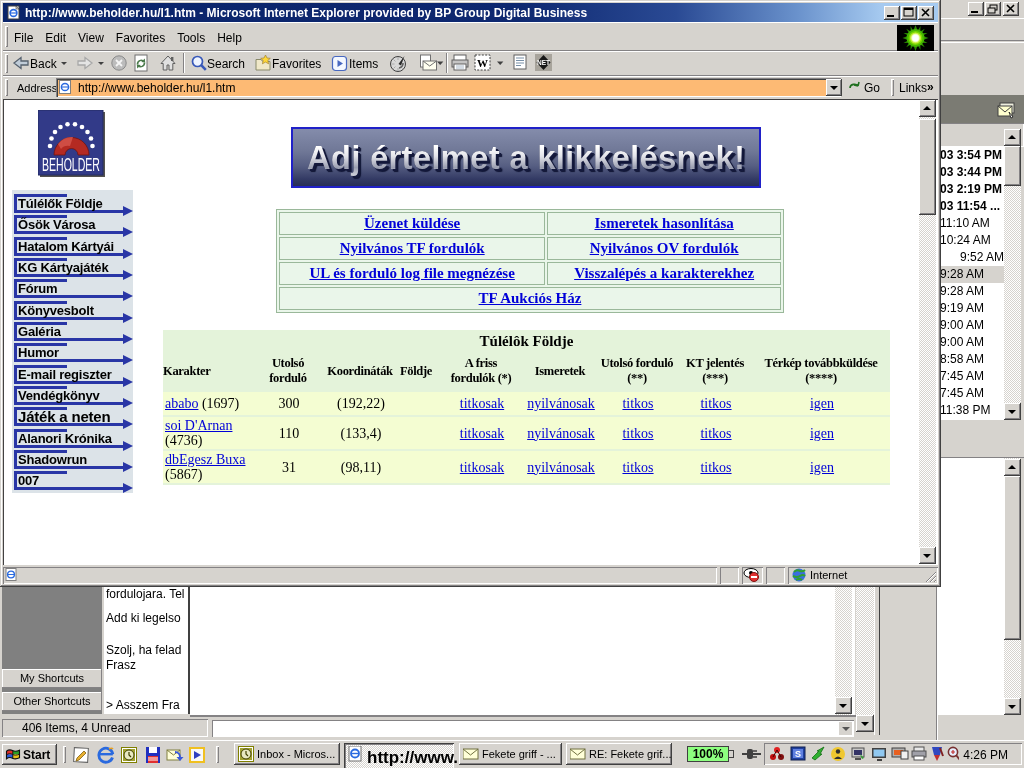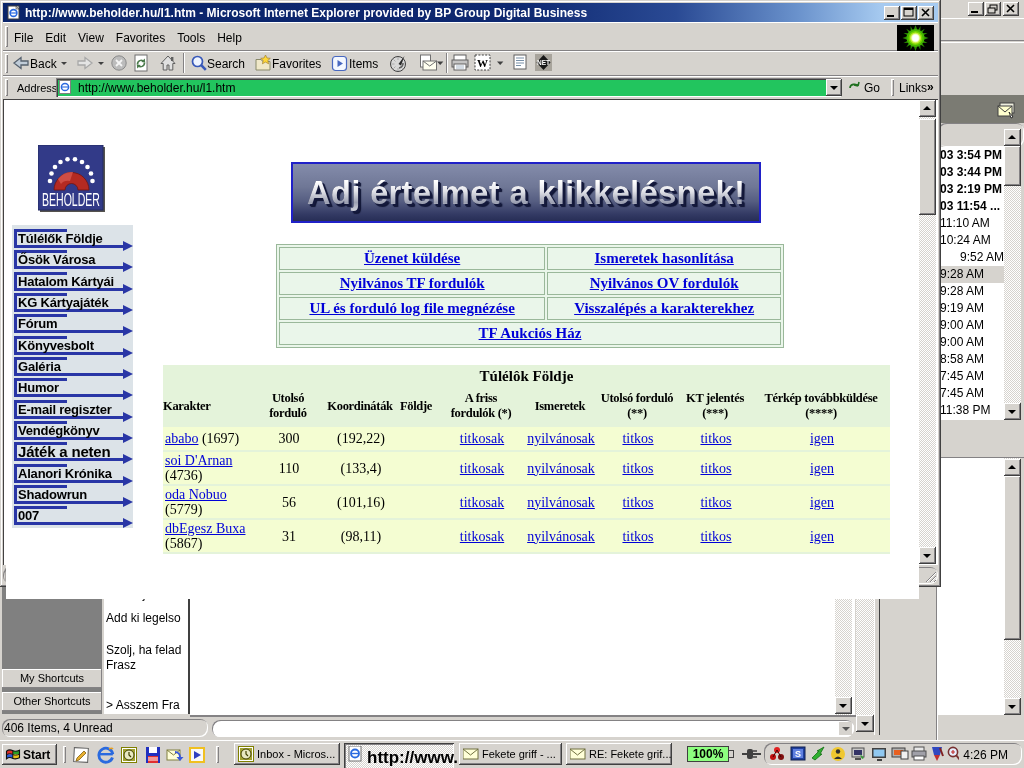--- a/index.html
+++ b/index.html
@@ -3,21 +3,21 @@
 <meta charset="utf-8">
 <style>
 * { margin:0; padding:0; box-sizing:border-box; }
 html,body { width:1024px; height:768px; overflow:hidden; }
 body { font-family:"Liberation Sans", sans-serif; background:#d6d3ce; position:relative; }
 .abs { position:absolute; }
 .raised { box-shadow: inset -1px -1px 0 #404040, inset 1px 1px 0 #d6d3ce, inset -2px -2px 0 #848284, inset 2px 2px 0 #ffffff; }
 .btn { box-shadow: inset -1px -1px 0 #404040, inset 1px 1px 0 #ffffff, inset -2px -2px 0 #848284; background:#d6d3ce; }
 .btnp { box-shadow: inset 1px 1px 0 #404040, inset -1px -1px 0 #ffffff, inset 2px 2px 0 #848284; background:#d6d3ce; }
 .btnflat { box-shadow: inset -1px -1px 0 #848284, inset 1px 1px 0 #ffffff; background:#d6d3ce; }
-.sunkenlite { box-shadow: inset 1px 1px 0 #848284, inset -1px -1px 0 #ffffff; border-radius: 8px; }
+.sunkenlite { box-shadow: inset 1px 1px 0 #848284, inset -1px -1px 0 #ffffff; }
 .ridge { box-shadow: inset 1px 1px 0 #ffffff, inset -1px -1px 0 #848284; }
 .sbtrack { background-image: conic-gradient(#fff 25%, #d6d3ce 0 50%, #fff 0 75%, #d6d3ce 0); background-size:2px 2px; }
 .tri-u { position:absolute; width:0; height:0; border-left:4px solid transparent; border-right:4px solid transparent; border-bottom:4px solid #000; }
 .tri-d { position:absolute; width:0; height:0; border-left:4px solid transparent; border-right:4px solid transparent; border-top:4px solid #000; }
 .caret { display:inline-block; width:0; height:0; border-left:3px solid transparent; border-right:3px solid transparent; border-top:3px solid #404040; vertical-align:middle; }
 </style>
 </head>
 <body>
 
 <div class="abs" style="left:936px;top:0;width:88px;height:768px;background:#d6d3ce;box-shadow:inset 1px 0 0 #848284, inset 2px 0 0 #ffffff;"></div>
@@ -106,21 +106,21 @@
       <div class="tri-d" style="left:4px;top:7px;"></div>
     </div>
   <div class="abs" style="left:190px;top:130px;width:666px;height:2px;background:#848284;"></div>
 
   <div class="abs sbtrack" style="left:856px;top:0;width:18px;height:147px;"></div>
   <div class="abs btn" style="left:856px;top:130px;width:18px;height:17px;">
       <div class="tri-d" style="left:5px;top:7px;"></div>
     </div>
   <div class="abs" style="left:874px;top:0;width:6px;height:150px;background:#d6d3ce;box-shadow:inset -1px 0 0 #404040,inset 1px 0 0 #ffffff;"></div>
 
-  <div class="abs sunkenlite" style="left:2px;top:134px;width:206px;height:18px;font-size:12px;padding:2px 0 0 2px;">406 Items, 4 Unread</div>
+  <div class="abs sunkenlite" style="left:2px;top:134px;width:206px;height:18px;font-size:12px;padding:2px 0 0 20px;">406 Items, 4 Unread</div>
   <div class="abs sunkenlite" style="left:212px;top:135px;width:642px;height:17px;background:#fff;"></div>
   <div class="abs" style="left:839px;top:137px;width:13px;height:13px;background:#d6d3ce;">
       <div class="tri-d" style="left:3px;top:5px;border-top-color:#555;"></div>
     </div>
 </div>
 
 <div class="abs raised" style="left:0;top:0;width:941px;height:587px;background:#d6d3ce;">
 
   <div class="abs" style="left:3px;top:3px;width:935px;height:19px;background:linear-gradient(to right,#0a246a 0%,#0e2870 55%,#2a4a94 72%,#6a92cc 85%,#a6caf0 94%);">
     <svg width="14" height="15" style="position:absolute;left:4px;top:2px;">
@@ -254,21 +254,21 @@
  <span class="caret" style="position:absolute;left:58px;top:11px;"></span>
  <span class="caret" style="position:absolute;left:95px;top:11px;"></span>
  <span style="position:absolute;left:204px;top:6px;">Search</span>
  <span style="position:absolute;left:269px;top:6px;">Favorites</span>
  <span style="position:absolute;left:346px;top:6px;">Items</span></div>
   </div>
 
   <div class="abs" style="left:3px;top:76px;width:935px;height:23px;box-shadow:inset 0 1px 0 #ffffff;font-size:12px;padding-left:8px;">
     <div class="abs ridge" style="left:2px;top:3px;width:3px;height:17px;"></div>
     <div class="abs" style="left:14px;top:6px;color:#000;font-size:11px;">Address</div>
-    <div class="abs" style="left:53px;top:2px;width:785px;height:19px;background:#22c55e;box-shadow:inset 1px 1px 0 #848284, inset 2px 2px 0 #404040, inset -1px -1px 0 #ffffff;">
+    <div class="abs" style="left:53px;top:2px;width:785px;height:19px;background:#fdba74;box-shadow:inset 1px 1px 0 #848284, inset 2px 2px 0 #404040, inset -1px -1px 0 #ffffff;">
       <svg width="15" height="15" style="position:absolute;left:3px;top:2px;">
         <rect x="0.5" y="0.5" width="11" height="13" fill="#fff" stroke="#808080"></rect>
         <circle cx="6" cy="7" r="3.6" fill="none" stroke="#2a6adf" stroke-width="1.5"></circle>
         <path d="M2.5 7 h7" stroke="#2a6adf" stroke-width="1.1"></path>
       </svg>
       <div class="abs" style="left:22px;top:3px;font-size:12px;">http://www.beholder.hu/l1.htm</div>
       <div class="abs btn" style="left:770px;top:1px;width:16px;height:17px;">
           <div class="tri-d" style="left:4px;top:7px;"></div>
         </div>
     </div>
@@ -318,21 +318,21 @@
         <path d="M2 4 q3 -3 6 -1 q3 1 5 -1 M1 8 q4 2 7 0 q3 -2 5 0 M4 12 q3 -2 6 0" fill="none" stroke="#30a030" stroke-width="2"></path>
       </svg>
       <span style="position:absolute;left:22px;top:2px;">Internet</span>
       <svg width="12" height="12" style="position:absolute;right:1px;bottom:1px;">
           <path d="M11 1 L1 11 M11 5 L5 11 M11 9 L9 11" stroke="#848284" stroke-width="1"></path>
           <path d="M11 2 L2 11 M11 6 L6 11 M11 10 L10 11" stroke="#fff" stroke-width="1"></path>
         </svg>
     </div>
   </div>
 
-  <div class="abs" id="page" style="left:6px;top:101px;width:913px;height:463px;background:#fff;font-family:'Liberation Serif',serif;overflow:hidden;margin-top:35px;">
+  <div class="abs" id="page" style="left:6px;top:101px;width:913px;height:463px;background:#fff;font-family:'Liberation Serif',serif;overflow:hidden;">
 
     <div class="abs" id="logo" style="left:32px;top:9px;width:67px;height:67px;">
       <svg width="67" height="67">
         <rect x="2" y="2" width="65" height="65" fill="#55534e"></rect>
         <rect x="0" y="0" width="65" height="65" fill="#323a88"></rect>
         <rect x="0" y="0" width="65" height="65" fill="none" stroke="#222a60" stroke-width="1"></rect>
         <g fill="#fff">
           <circle cx="12" cy="36" r="2.3"></circle>
             <circle cx="13.5" cy="28.5" r="2.3"></circle>
             <circle cx="17" cy="22" r="2.3"></circle>
@@ -518,31 +518,20 @@
               <td class="c">110</td>
               <td class="c">(133,4)</td>
               <td></td>
               <td class="c"><a href="#t">titkosak</a></td>
               <td class="c"><a href="#n">nyilvánosak</a></td>
               <td class="c"><a href="#t">titkos</a></td>
               <td class="c"><a href="#t">titkos</a></td>
               <td class="c"><a href="#i">igen</a></td>
             </tr>
         <tr>
-              <td><a href="#a">oda Nobuo</a> (5779)</td>
-              <td class="c">56</td>
-              <td class="c">(101,16)</td>
-              <td></td>
-              <td class="c"><a href="#t">titkosak</a></td>
-              <td class="c"><a href="#n">nyilvánosak</a></td>
-              <td class="c"><a href="#t">titkos</a></td>
-              <td class="c"><a href="#t">titkos</a></td>
-              <td class="c"><a href="#i">igen</a></td>
-            </tr>
-        <tr>
               <td><a href="#a">dbEgesz Buxa</a> (5867)</td>
               <td class="c">31</td>
               <td class="c">(98,11)</td>
               <td></td>
               <td class="c"><a href="#t">titkosak</a></td>
               <td class="c"><a href="#n">nyilvánosak</a></td>
               <td class="c"><a href="#t">titkos</a></td>
               <td class="c"><a href="#t">titkos</a></td>
               <td class="c"><a href="#i">igen</a></td>
             </tr>

